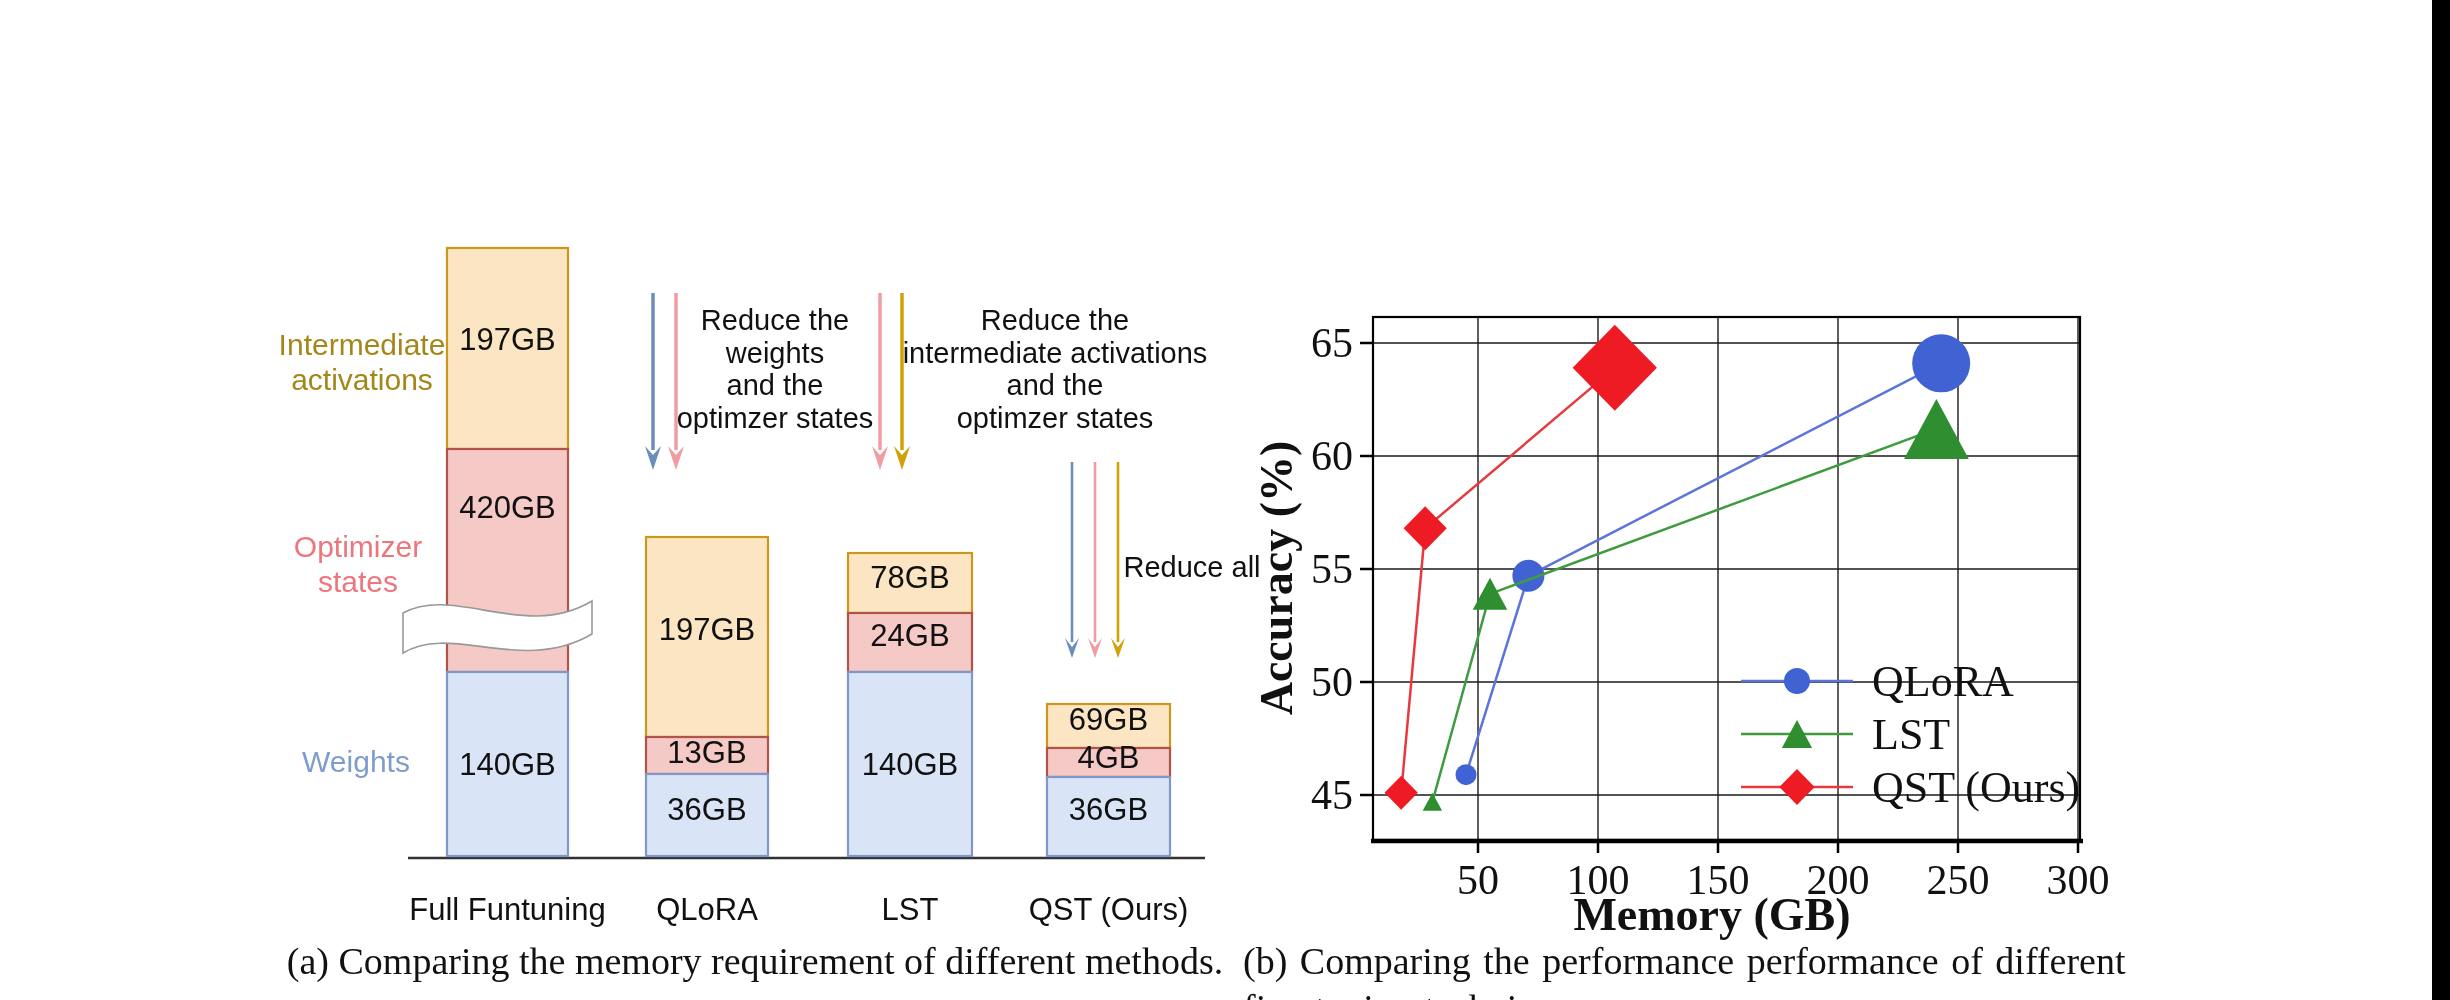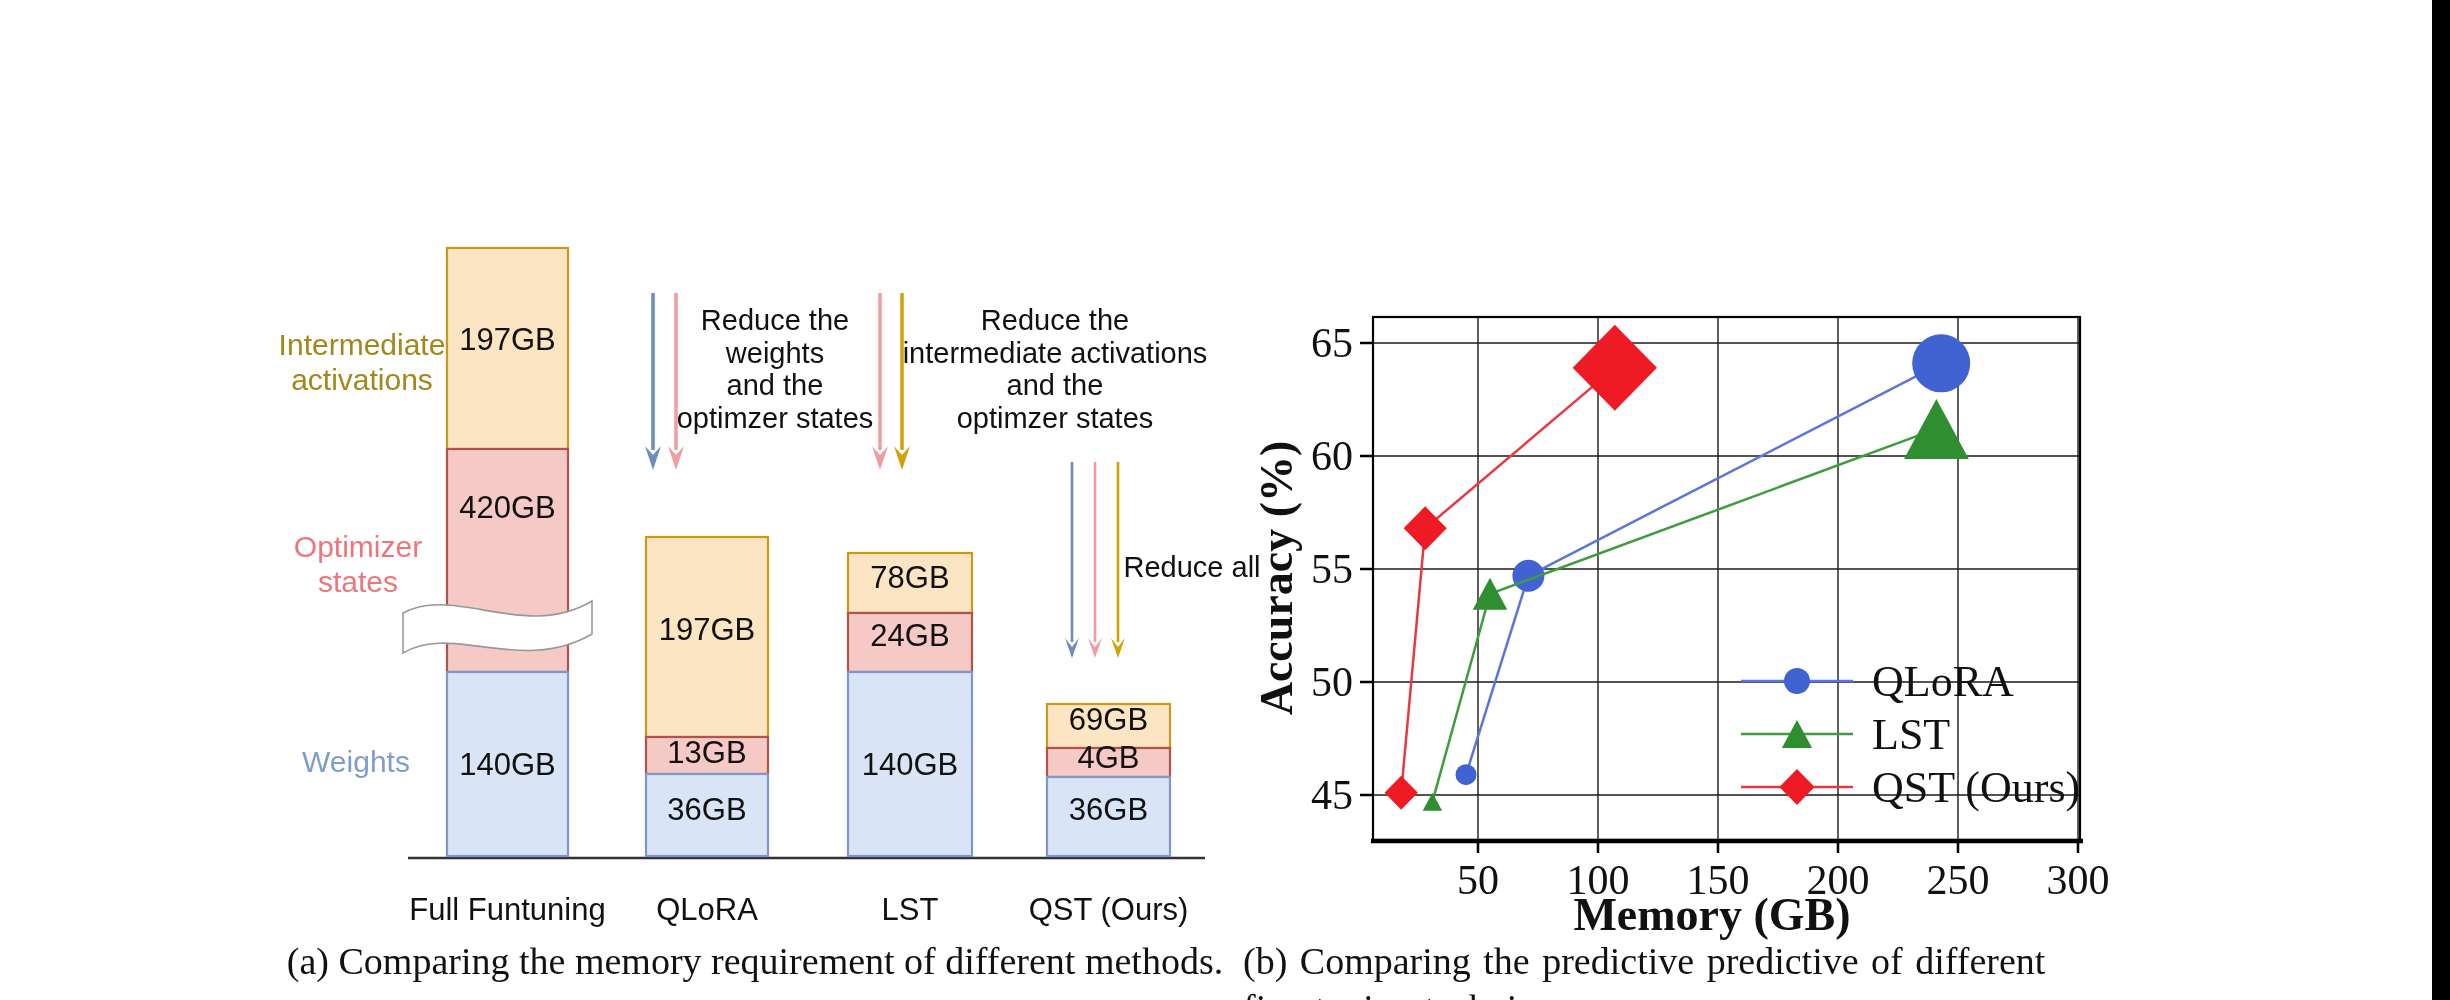--- a/index.html
+++ b/index.html
@@ -133,17 +133,17 @@
         <line x1="1741" y1="734" x2="1853" y2="734" stroke="#3E9C3E" stroke-width="2.5"></line>
         <polygon points="1797,720 1781.88,748 1812.12,748" fill="#2F8E2F"></polygon>
         <text x="1872" y="749" text-anchor="start" font-size="44" fill="#111" font-weight="400" class="serif">LST</text>
         <line x1="1741" y1="787" x2="1853" y2="787" stroke="#E63A40" stroke-width="2.5"></line>
         <polygon points="1797,769 1814.64,787 1797,805 1779.36,787" fill="#EE1B24"></polygon>
         <text x="1872" y="802" text-anchor="start" font-size="44" fill="#111" font-weight="400" class="serif">QST (Ours)</text>
       </g>
     </svg>
   <div id="caption-a" class="caption">(a) Comparing the memory requirement of different methods.</div>
   <div id="caption-b" class="caption">
-    <div>(b) Comparing the predictive predictive of different</div>
+    <div>(b) Comparing the performance performance of different</div>
     <div>fine-tuning techniques.</div>
   </div>
   <div id="edge-strip"></div>
 </div>
 
 </body></html>

